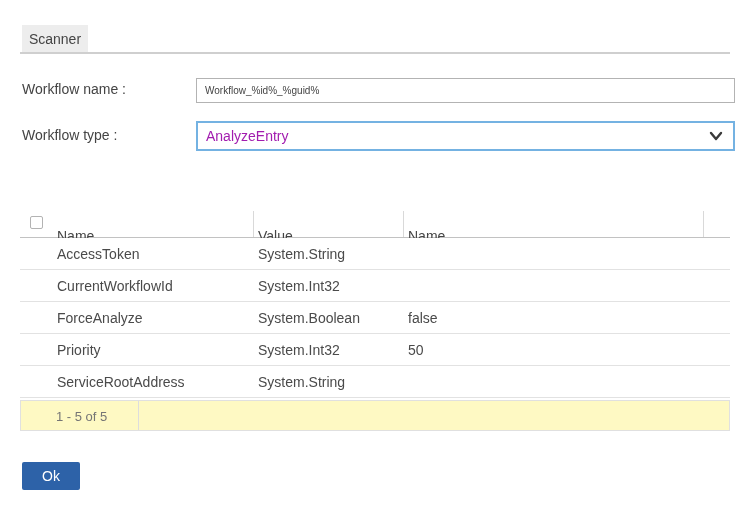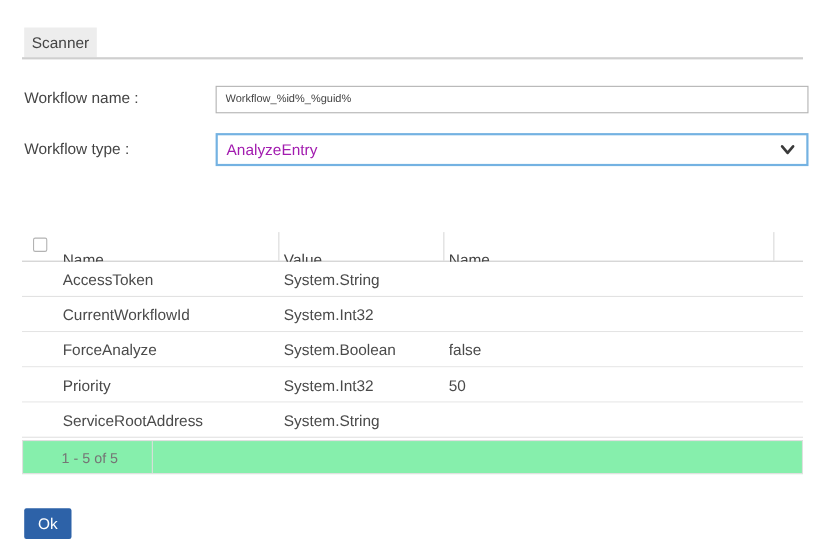--- a/index.html
+++ b/index.html
@@ -38,29 +38,29 @@
               border:1px solid #b3b3b3; border-radius:2px; background:#fff; cursor:pointer; }
 
   .grid-row { position:absolute; left:20px; width:710px; height:32px;
               border-bottom:1px solid #e2e2e2; font-size:14px; color:#4a4a4a; background:#fff; }
   .cell { position:absolute; top:8px; white-space:nowrap; }
   .cell-name { left:37px; }
   .cell-type { left:238px; }
   .cell-value { left:388px; }
 
   .grid-footer { position:absolute; left:20px; top:400px; width:710px; height:31px;
-                 background:#86efac; border:1px solid #e0e0e0; }
+                 background:#fef9c3; border:1px solid #e0e0e0; }
   .grid-footer .pages { position:absolute; left:35px; top:8px; font-size:13px; color:#757575; }
   .grid-footer .vsep { position:absolute; left:117px; top:0; height:29px; width:1px; background:#ddd; }
 
   
   .btn { position:absolute; top:462px; height:28px; background:#2d62a8; border:none;
          border-radius:2px; color:#fff; font-family:"Liberation Sans",sans-serif;
          font-size:14px; cursor:pointer; }
-  .btn-ok { left:22px; width:43px; }
+  .btn-ok { left:22px; width:58px; }
   .btn-cancel { left:70px; width:72px; }
 </style>
 </head>
 <body>
 
 <div class="screen">
 
   <div class="tab tab-scanner">Scanner</div>
   <div class="tab-underline"></div>
 

